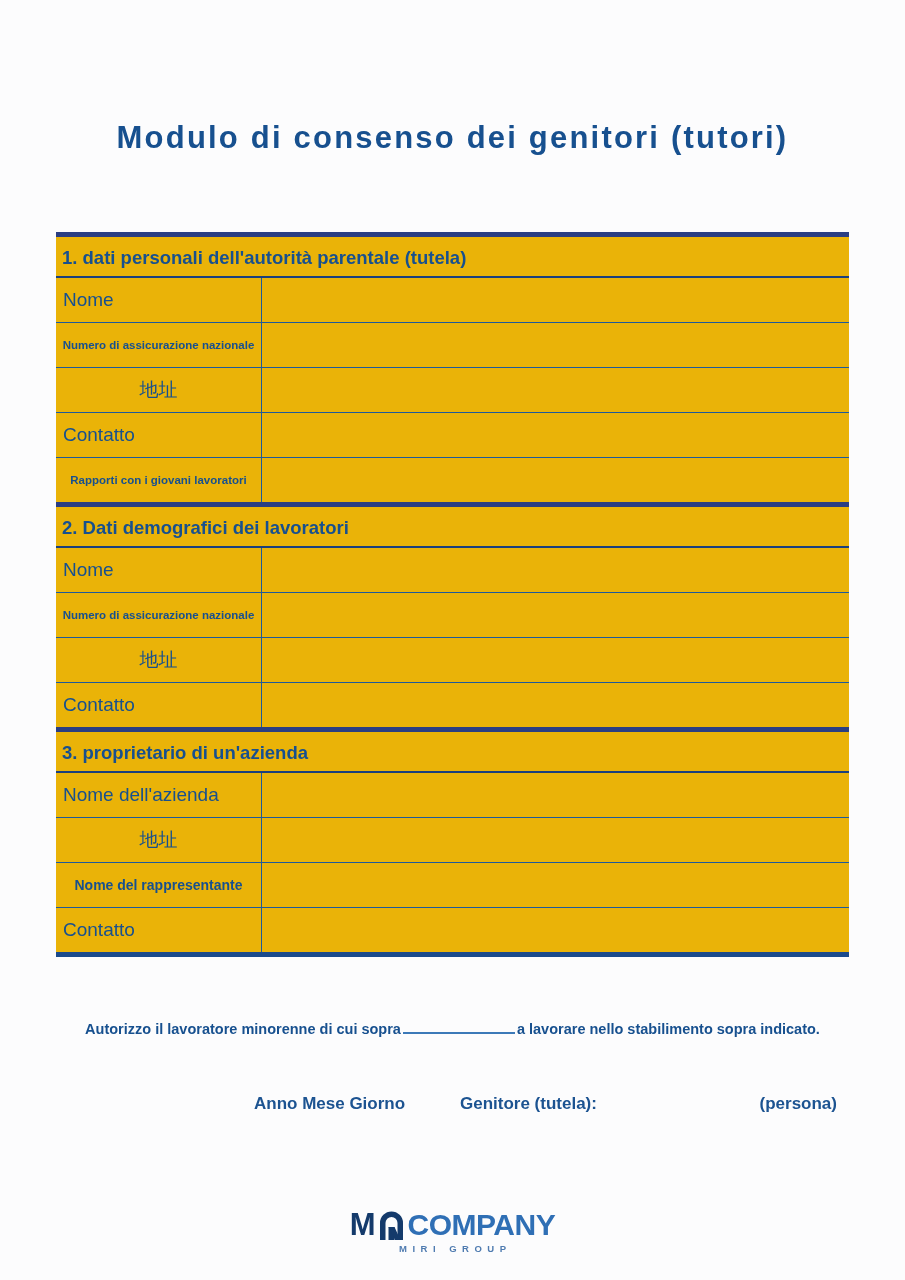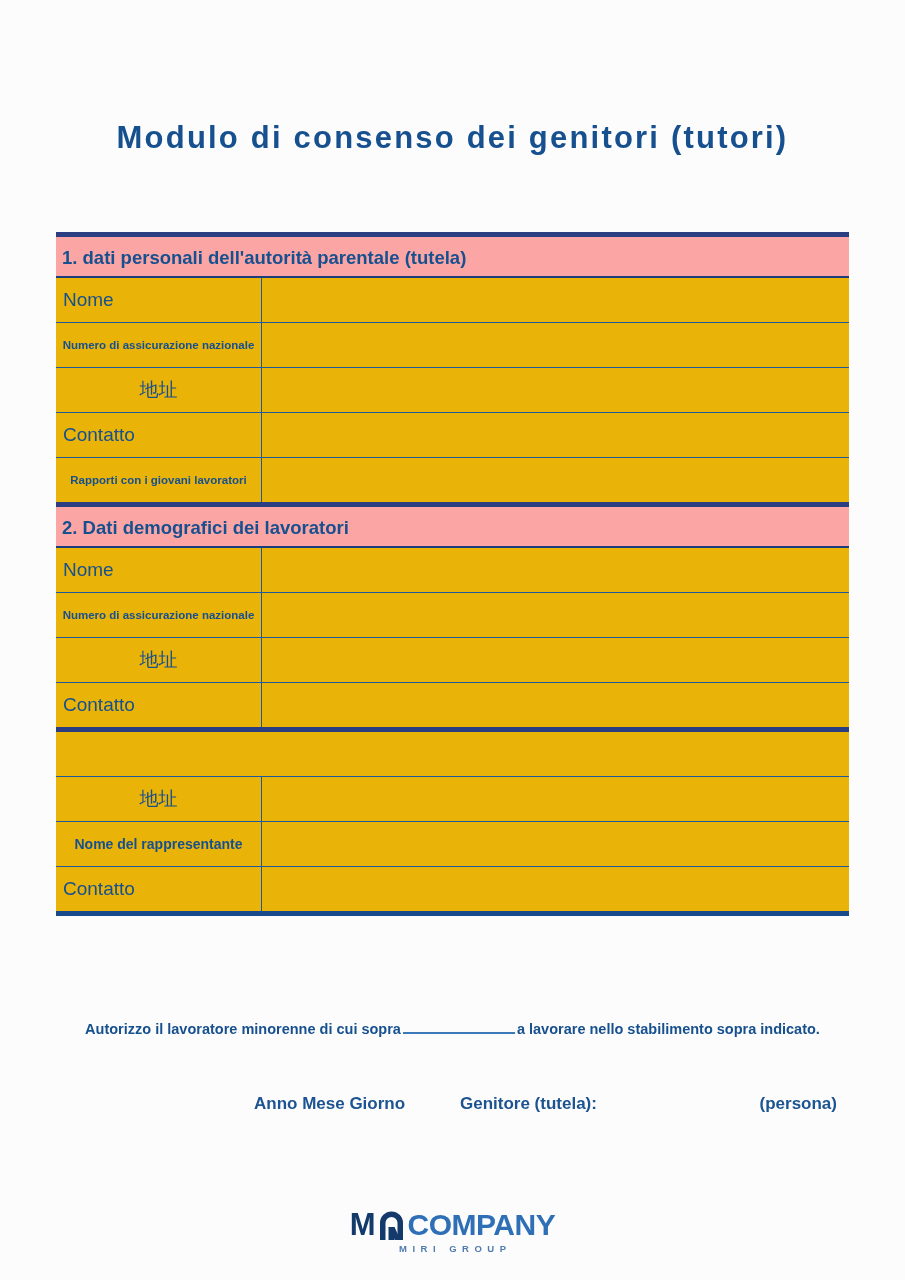--- a/index.html
+++ b/index.html
@@ -41,21 +41,21 @@
     left: 56px;
     top: 232px;
     width: 793px;
   }
   .topbar {
     height: 5px;
     background: #2b3e82;
     width: 100%;
   }
   .section-head {
-    background: #fca5a5;
+    background: #eab308;
     height: 41px;
     line-height: 41px;
     padding-left: 6px;
     font-size: 18.5px;
     font-weight: bold;
     color: #17508f;
     border-bottom: 2px solid #1b3f7d;
     box-sizing: border-box;
     white-space: nowrap;
     overflow: hidden;
@@ -271,22 +271,24 @@
         <div class="cell-value"></div>
       </div>
       <div class="row last">
         <div class="cell-label lg">Contatto</div>
         <div class="cell-value"></div>
       </div>
     </div>
 
     <div class="midbar"></div>
 
+    <div class="section-head">3. proprietario di un'azienda</div>
     <div class="rows">
       <div class="row">
+        <div class="cell-label lg">Nome dell'azienda</div>
         <div class="cell-value"></div>
       </div>
       <div class="row">
         <div class="cell-label cjk">地址</div>
         <div class="cell-value"></div>
       </div>
       <div class="row">
         <div class="cell-label md">Nome del rappresentante</div>
         <div class="cell-value"></div>
       </div>

